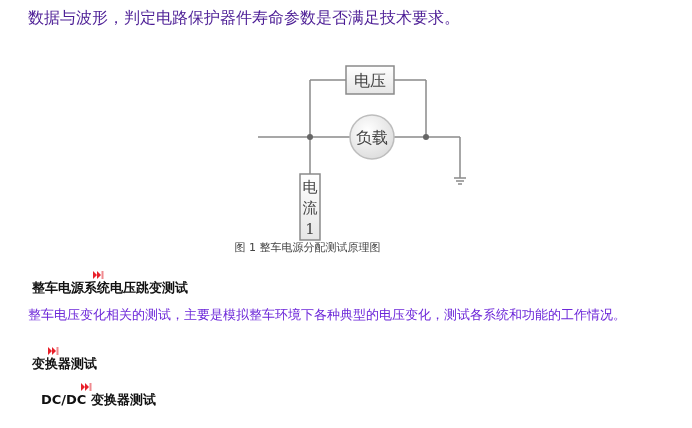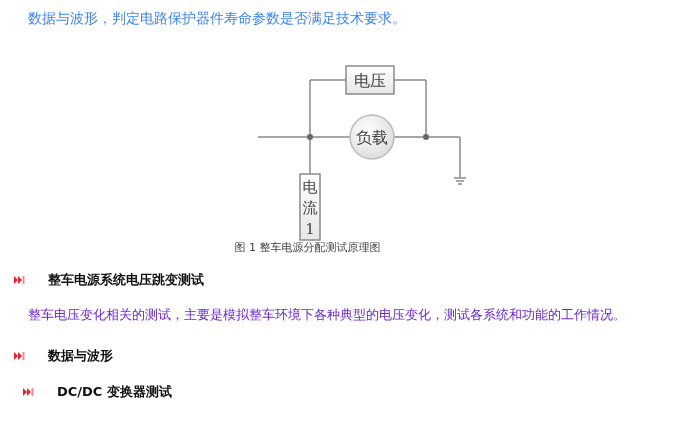--- a/index.html
+++ b/index.html
@@ -3,32 +3,32 @@
   <meta charset="utf-8">
   <style>
     html, body { margin: 0; padding: 0; background: #ffffff; }
     body {
       width: 692px; height: 428px; position: relative; overflow: hidden;
       font-family: "DejaVu Sans", "Liberation Sans", sans-serif;
       color: #222222;
     }
     .line-top {
       position: absolute; left: 28px; top: 8px;
-      font-size: 14px; line-height: 20px; white-space: nowrap; color: #3b82f6;
+      font-size: 16px; line-height: 20px; white-space: nowrap; color: #4c1d95; font-family: Liberation Serif, serif;
     }
     .diagram { position: absolute; left: 250px; top: 56px; width: 230px; height: 200px; }
     .diagram svg { display: block; }
     .caption {
       position: absolute; left: 0; width: 615px; top: 240px; text-align: center;
       font-size: 11px; line-height: 16px; color: #444;
       box-sizing: border-box;
     }
     .heading {
-      position: absolute; left: 14px; display: flex; align-items: center;
-      font-size: 13px; font-weight: bold; color: #111; white-space: nowrap;
+      position: absolute; left: 32px; display: flex; align-items: center;
+      font-size: 13px; font-weight: bold; color: #111; white-space: nowrap; flex-direction: column;
     }
     .heading .marker {
       width: 34px; display: inline-flex; align-items: center;
     }
     .h1 { top: 271px; }
     .h2 { top: 347px; }
     .h3 { top: 383px; margin-left: 9px; }
     .para {
       position: absolute; left: 28px; top: 305px;
       font-size: 13px; line-height: 20px; white-space: nowrap; color: #6d28d9;
@@ -107,21 +107,21 @@
 <div class="para">整车电压变化相关的测试，主要是模拟整车环境下各种典型的电压变化，测试各系统和功能的工作情况。</div>
 
 <div class="heading h2">
   <span class="marker">
     <svg width="12" height="8" viewBox="0 0 12 8">
         <polygon points="0,0 4,4 0,8" fill="#e8202a"></polygon>
         <polygon points="4,0 8,4 4,8" fill="#e8202a"></polygon>
         <rect x="8.5" y="0" width="2" height="8" fill="#f08a8f"></rect>
       </svg>
   </span>
-  <span>数据与波形</span>
+  <span>变换器测试</span>
 </div>
 
 <div class="heading h3">
   <span class="marker">
     <svg width="12" height="8" viewBox="0 0 12 8">
         <polygon points="0,0 4,4 0,8" fill="#e8202a"></polygon>
         <polygon points="4,0 8,4 4,8" fill="#e8202a"></polygon>
         <rect x="8.5" y="0" width="2" height="8" fill="#f08a8f"></rect>
       </svg>
   </span>

